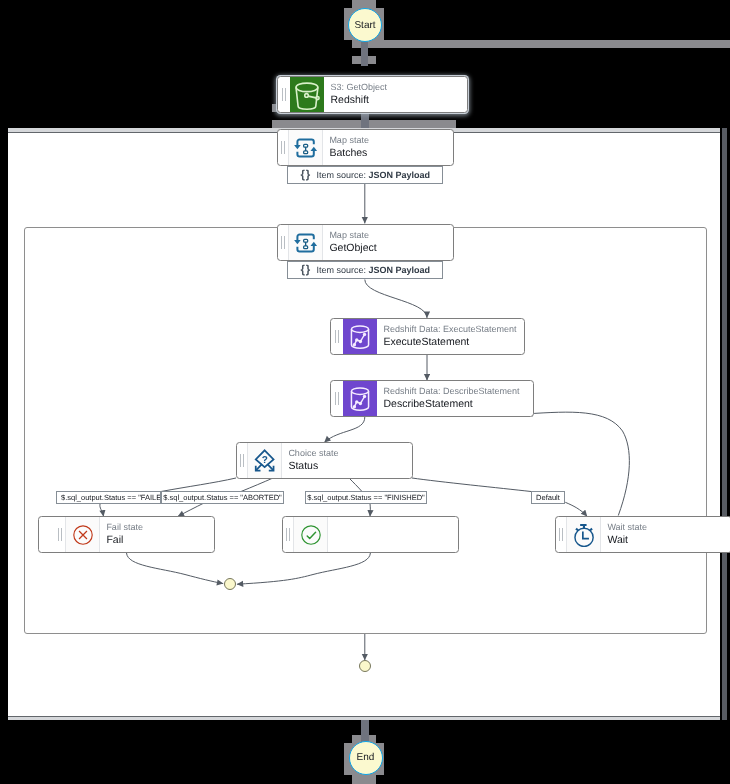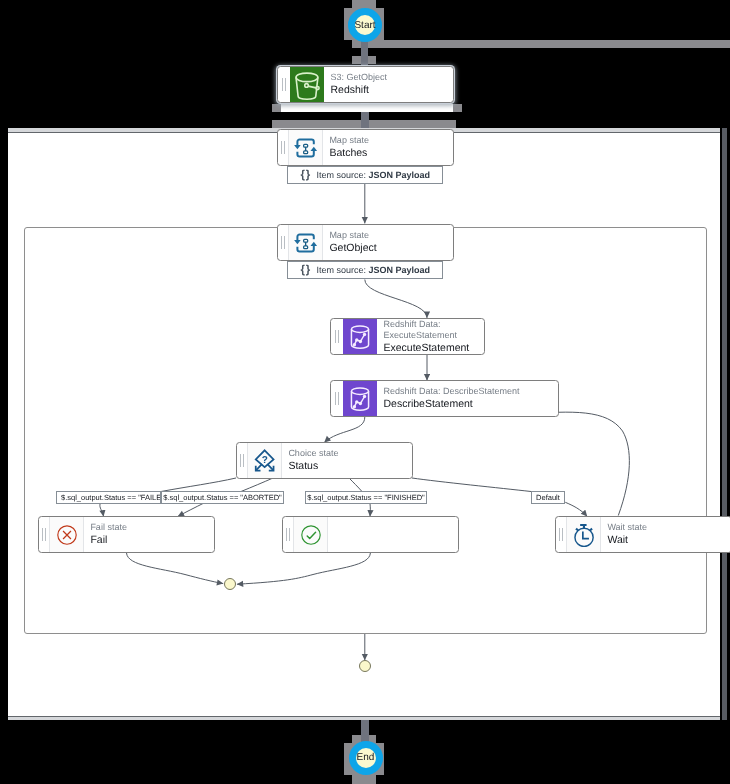--- a/index.html
+++ b/index.html
@@ -50,21 +50,21 @@
   .strip b{font-weight:700;}
 
   
   .elabel{position:absolute;box-sizing:border-box;background:#fff;
           border:1px solid #868e96;font-size:7.5px;color:#16191f;
           display:flex;align-items:center;justify-content:center;
           white-space:nowrap;overflow:hidden;}
 
   
   .term{position:absolute;box-sizing:border-box;border-radius:50%;
-        background:#fbf9cf;border:7px solid #0ea5e9;
+        background:#fbf9cf;border:1px solid #0ea5e9;
         display:flex;align-items:center;justify-content:center;
         font-size:10px;color:#16191f;}
   .dot{position:absolute;box-sizing:border-box;border-radius:50%;
        background:#fbf8cc;border:1px solid #77775c;}
 
   svg.edges{position:absolute;left:0;top:0;width:730px;height:784px;overflow:visible;}
   svg.edges path{fill:none;stroke:#545b64;stroke-width:1;}
   svg.edges marker path{fill:#545b64;stroke:none;}
 </style>
 </head>
@@ -125,21 +125,21 @@
 
     <path d="M618.3,515.5 C632,478 632.5,448 622.5,431 C607,409 572,411 526.5,413.9" marker-end="url(#ah)"></path>
 
     <path d="M126.5,553 C127.5,566 160,568 185,574.5 C200,578.5 212,581.5 223.2,583.6" marker-end="url(#ah)"></path>
 
     <path d="M364.8,634 L364.8,660.2" marker-end="url(#ah)"></path>
 
     <path d="M370.4,553 C369.6,566 338,568 313,574.5 C298,578.5 286,581.5 236.9,584.2" marker-end="url(#ah)"></path>
   </svg>
 
-  <div class="card glow" style="left:277px;top:66px;width:177px;height:37px;">
+  <div class="card glow" style="left:277px;top:76px;width:191px;height:37px;">
     <div class="grip nb">
         <i></i>
         <i></i>
       </div>
     <div class="iconcell flat" style="background:#2d7a1c;width:33.9px;">
       <svg width="34" height="34" viewBox="0 0 24 24" aria-hidden="true">
         <g fill="none" stroke="#d8f0c9" stroke-width="1.15" stroke-linejoin="round">
           <ellipse cx="12" cy="6.6" rx="7.75" ry="3.05"></ellipse>
           <path d="M4.25,6.6 L5.75,20.0 C5.75,21.2 8.55,22.1 12,22.1 C15.45,22.1 18.25,21.2 18.25,20.0 L19.75,6.6"></path>
           <circle cx="11.7" cy="12.3" r="1.25"></circle>
@@ -207,21 +207,21 @@
     <div class="labels">
       <div class="kind">Map state</div>
       <div class="nm">GetObject</div>
     </div>
   </div>
   <div class="strip" style="left:287px;top:261px;width:156px;height:18px;">
     <span class="br">{ }</span>
     <span>Item source:</span>&nbsp;<b>JSON Payload</b>
   </div>
 
-  <div class="card" style="left:330px;top:318px;width:155px;height:37px;">
+  <div class="card" style="left:330px;top:318px;width:195px;height:37px;">
     <div class="grip nb">
         <i></i>
         <i></i>
       </div>
     <div class="iconcell flat" style="background:#6f46ce;width:33.9px;">
       <svg width="30" height="30" viewBox="0 0 24 24" aria-hidden="true">
         <g fill="none" stroke="#f5ecff" stroke-width="1.2">
           <ellipse cx="12" cy="5.7" rx="6.85" ry="2.6"></ellipse>
           <path d="M5.15,5.7 V18.35 C5.15,19.8 8.22,20.95 12,20.95 C15.78,20.95 18.85,19.8 18.85,18.35 V5.7"></path>
           <path d="M7.5,18.1 L9.4,14.3 L12.3,15.6 L15.6,10.0" stroke-width="1.15"></path>
@@ -233,21 +233,21 @@
           <circle cx="15.6" cy="10.0" r="1.35"></circle>
         </g>
       </svg>
     </div>
     <div class="labels">
       <div class="kind">Redshift Data: ExecuteStatement</div>
       <div class="nm">ExecuteStatement</div>
     </div>
   </div>
 
-  <div class="card" style="left:330px;top:380px;width:229px;height:37px;">
+  <div class="card" style="left:330px;top:380px;width:204px;height:37px;">
     <div class="grip nb">
         <i></i>
         <i></i>
       </div>
     <div class="iconcell flat" style="background:#6f46ce;width:33.9px;">
       <svg width="30" height="30" viewBox="0 0 24 24" aria-hidden="true">
         <g fill="none" stroke="#f5ecff" stroke-width="1.2">
           <ellipse cx="12" cy="5.7" rx="6.85" ry="2.6"></ellipse>
           <path d="M5.15,5.7 V18.35 C5.15,19.8 8.22,20.95 12,20.95 C15.78,20.95 18.85,19.8 18.85,18.35 V5.7"></path>
           <path d="M7.5,18.1 L9.4,14.3 L12.3,15.6 L15.6,10.0" stroke-width="1.15"></path>
@@ -282,21 +282,21 @@
         </g>
         <text x="11.85" y="13.6" text-anchor="middle" font-family="'Liberation Sans',sans-serif" font-size="10" font-weight="700" fill="#17578c">?</text>
       </svg>
     </div>
     <div class="labels">
       <div class="kind">Choice state</div>
       <div class="nm">Status</div>
     </div>
   </div>
 
-  <div class="card" style="left:38px;top:516px;width:177px;height:37px;">
+  <div class="card" style="left:38px;top:516px;width:177px;height:37px;padding-left:16px;">
     <div class="grip">
         <i></i>
         <i></i>
       </div>
     <div class="iconcell">
       <svg width="24" height="24" viewBox="0 0 24 24" aria-hidden="true">
         <g fill="none" stroke="#c0391a" stroke-width="1.15">
           <circle cx="12" cy="12" r="9.2"></circle>
           <path d="M8.05,8.05 L15.95,15.95 M15.95,8.05 L8.05,15.95" stroke-width="1.25"></path>
         </g>

